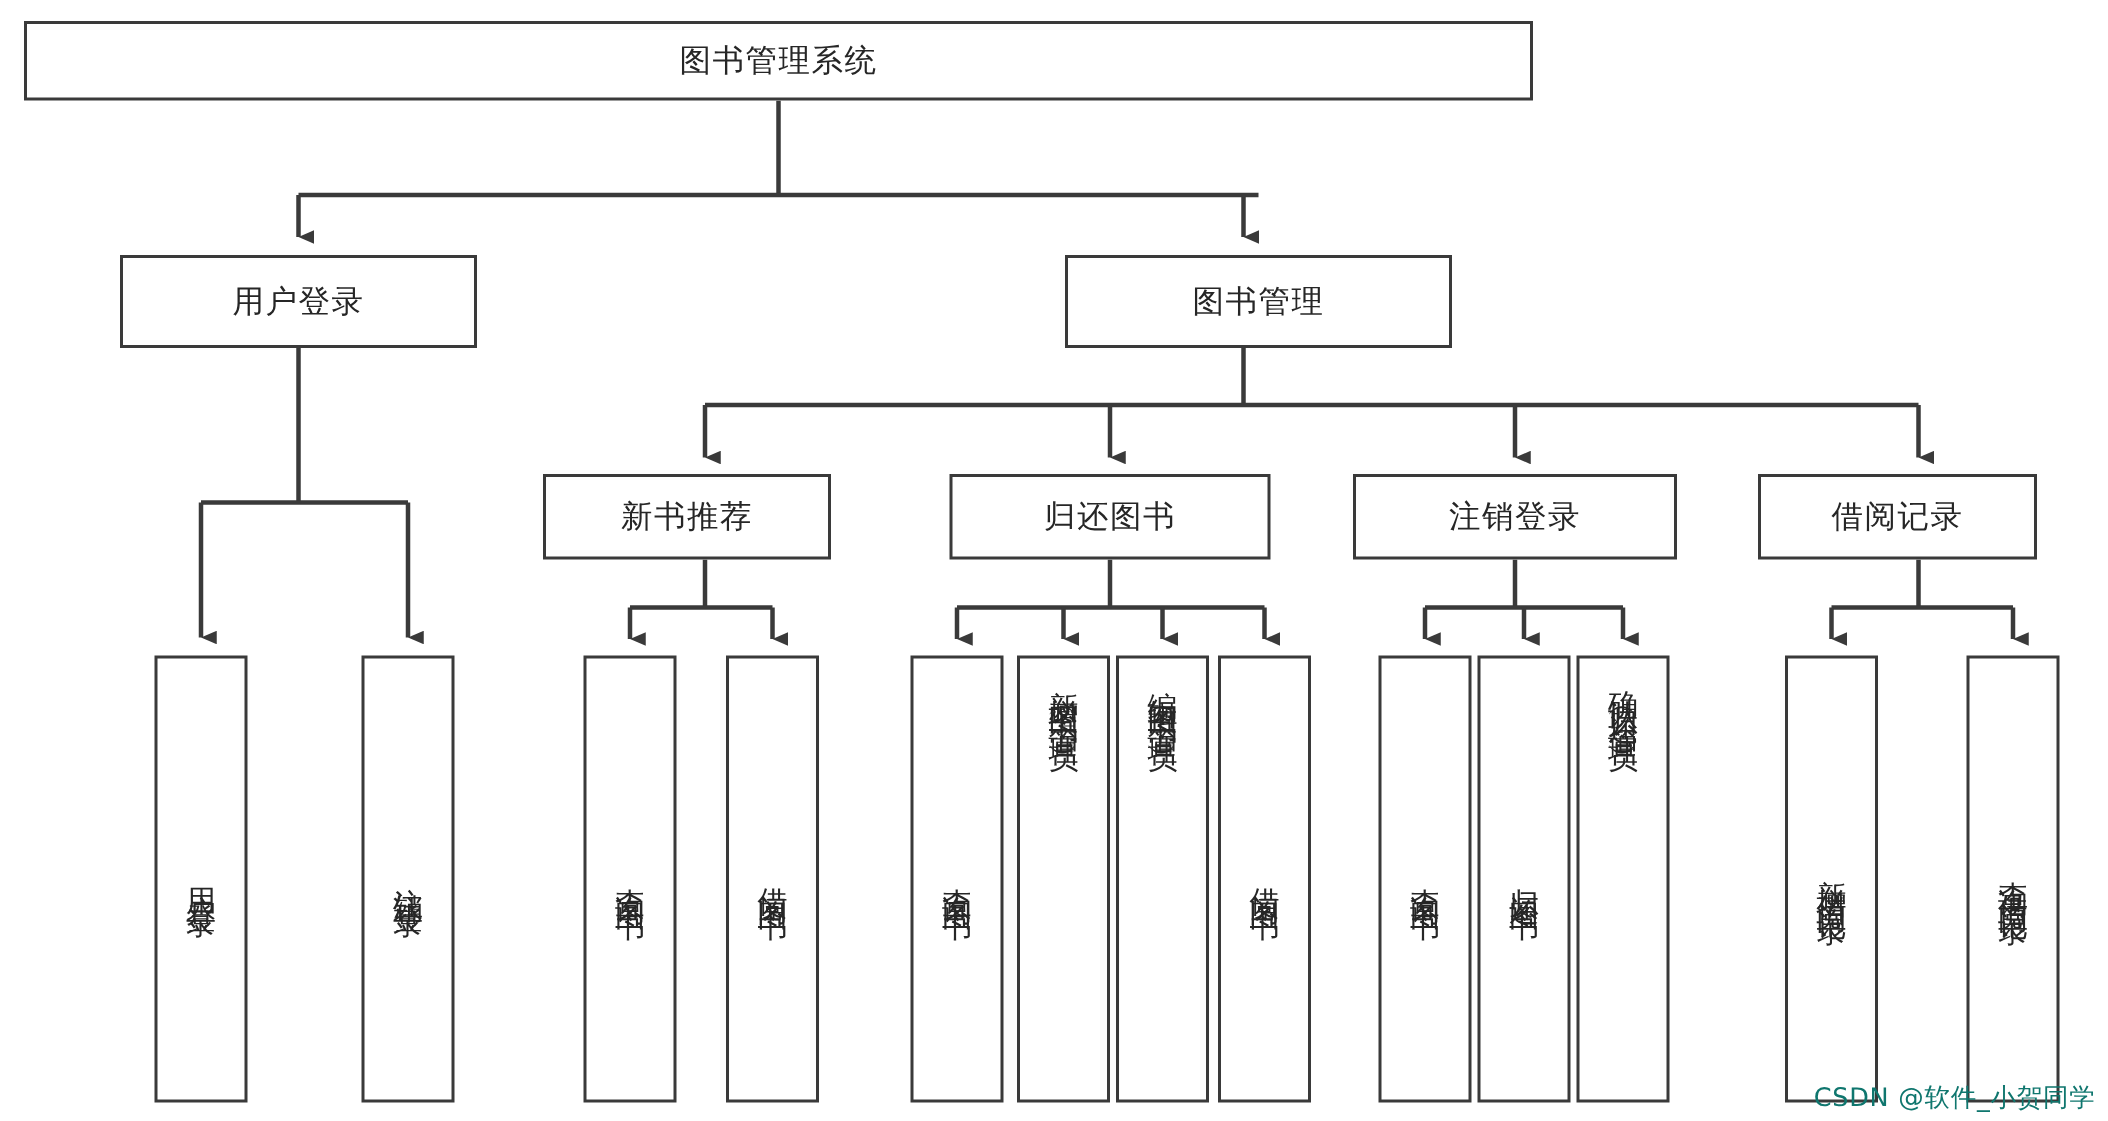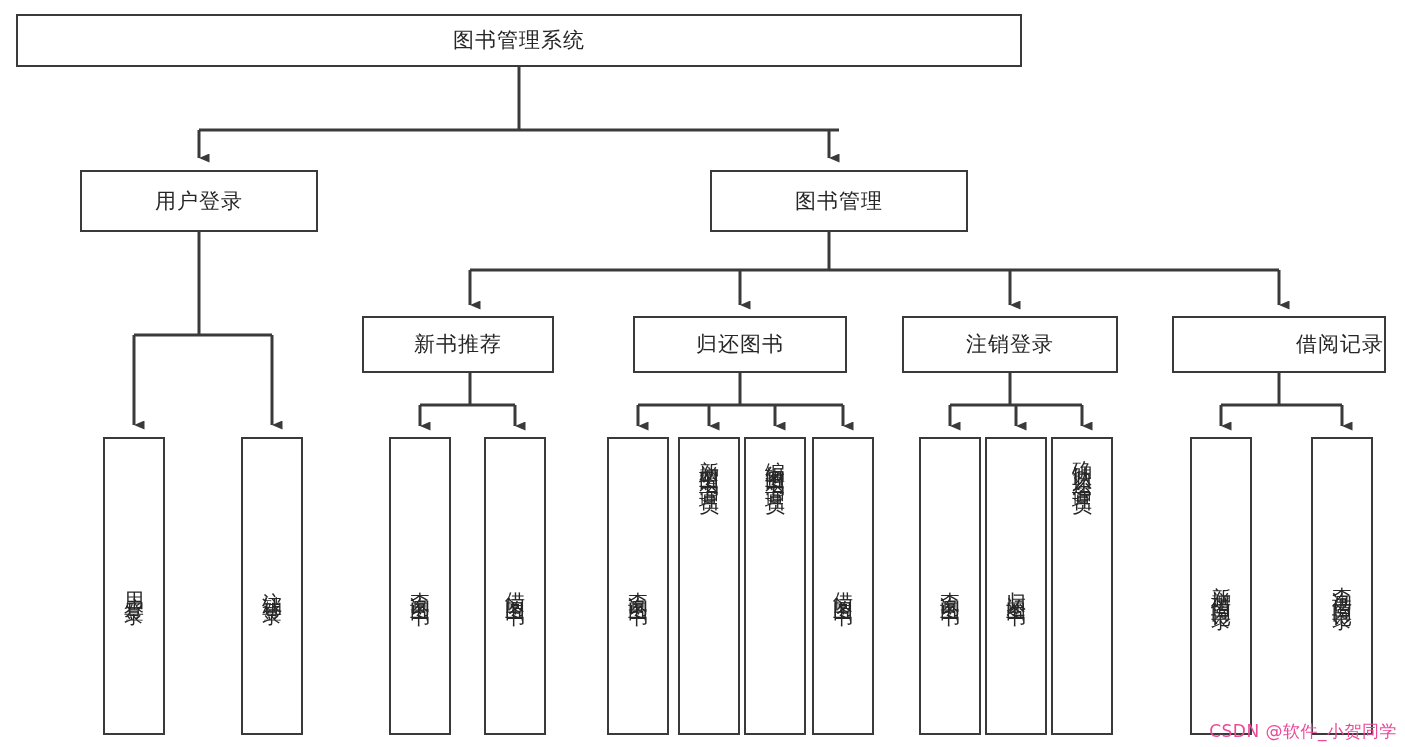--- a/index.html
+++ b/index.html
@@ -58,21 +58,21 @@
   }
   .node.leaf-short {
     align-items: center;
     padding-top: 0;
   }
   #watermark {
     position: absolute;
     right: 8px;
     bottom: 4px;
     font-size: 17px;
-    color: #ec4899;
+    color: #0f766e;
     letter-spacing: 0.5px;
     z-index: 5;
     white-space: nowrap;
   }
 </style>
 </head>
 <body>
 
 <div id="canvas">
 
@@ -139,21 +139,21 @@
 
   <div class="node" style="left:362px; top:316px; width:192px; height:57px;">
     <span class="label">新书推荐</span>
   </div>
   <div class="node" style="left:633px; top:316px; width:214px; height:57px;">
     <span class="label">归还图书</span>
   </div>
   <div class="node" style="left:902px; top:316px; width:216px; height:57px;">
     <span class="label">注销登录</span>
   </div>
-  <div class="node" style="left:1172px; top:316px; width:214px; height:57px;justify-content:flex-end;">
+  <div class="node" style="left:1172px; top:316px; width:186px; height:57px;">
     <span class="label">借阅记录</span>
   </div>
 
   <div class="node vertical leaf-short" style="left:103px; top:437px; width:62px; height:298px;">
     <span class="label">用户登录</span>
   </div>
   <div class="node vertical leaf-short" style="left:241px; top:437px; width:62px; height:298px;">
     <span class="label">注销登录</span>
   </div>
   <div class="node vertical leaf-short" style="left:389px; top:437px; width:62px; height:298px;">

